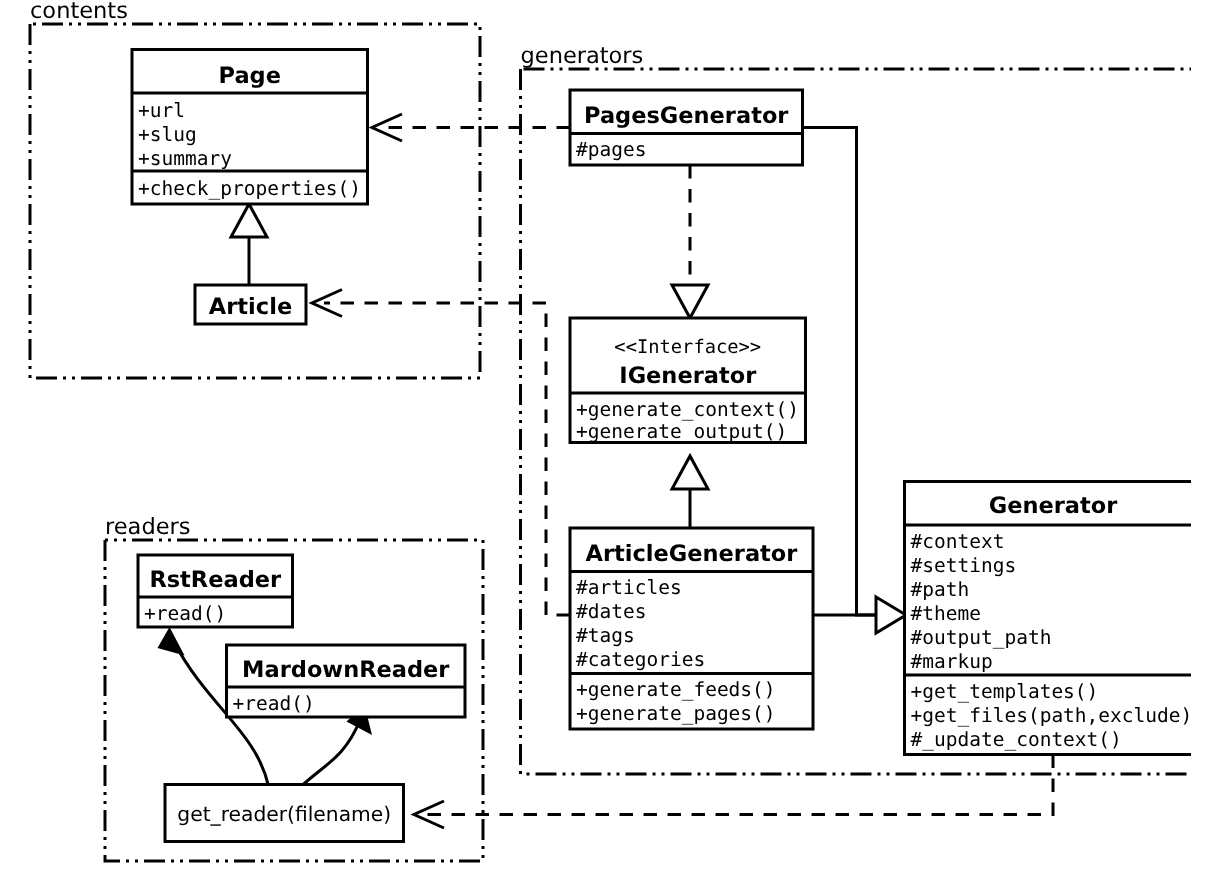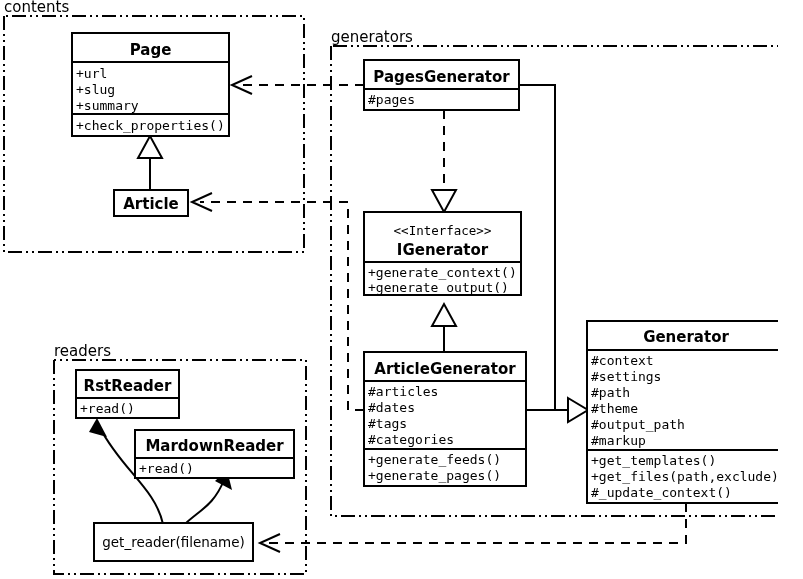--- a/index.html
+++ b/index.html
@@ -7,20 +7,21 @@
     padding: 0;
     background: #ffffff;
   }
   #canvas-wrap {
     position: relative;
     width: 778px;
     height: 579px;
     background: #ffffff;
     overflow: hidden;
     font-family: "DejaVu Sans", sans-serif;
+    padding-left: 16px;
   }
   svg#diagram {
     display: block;
     width: 803px;
     height: 579px;
   }
   .pkg-border {
     fill: none;
     stroke: #000000;
     stroke-width: 2;

